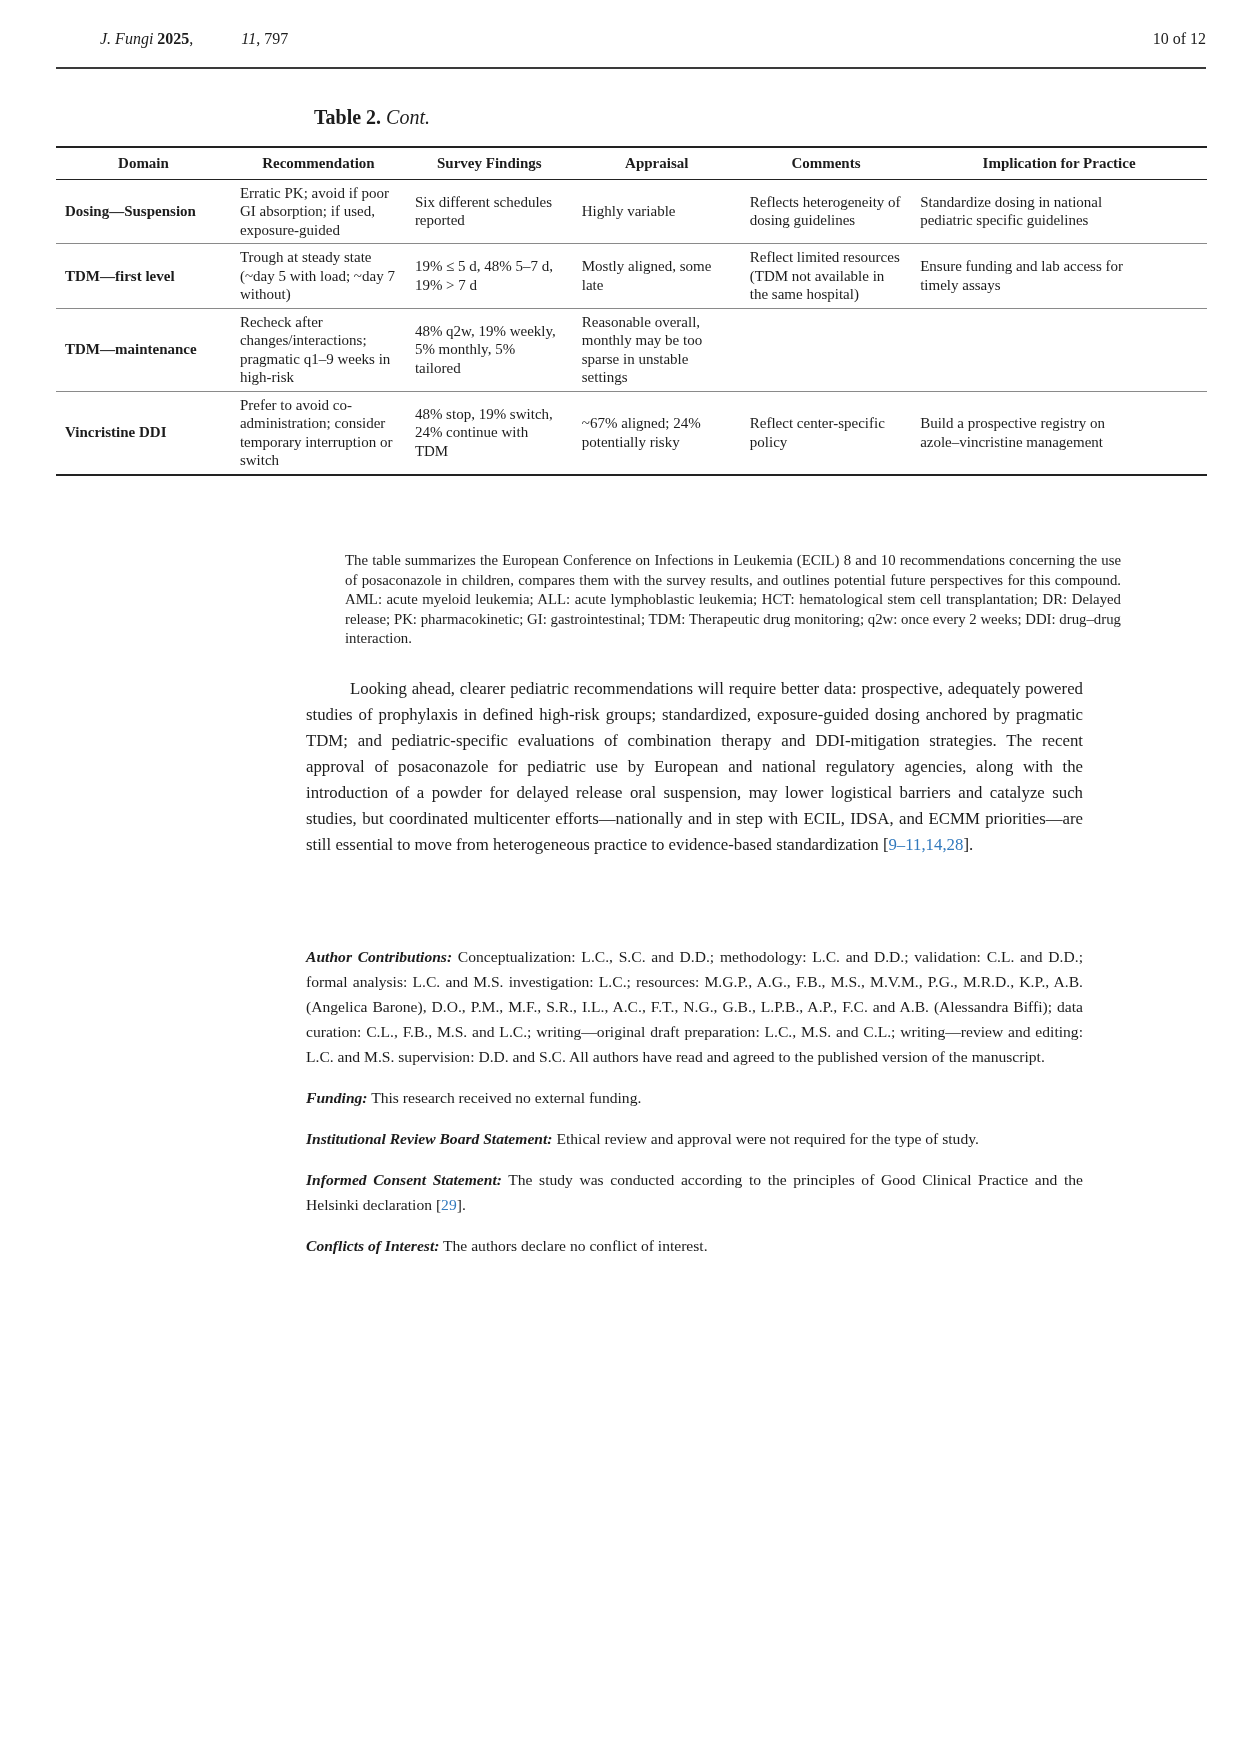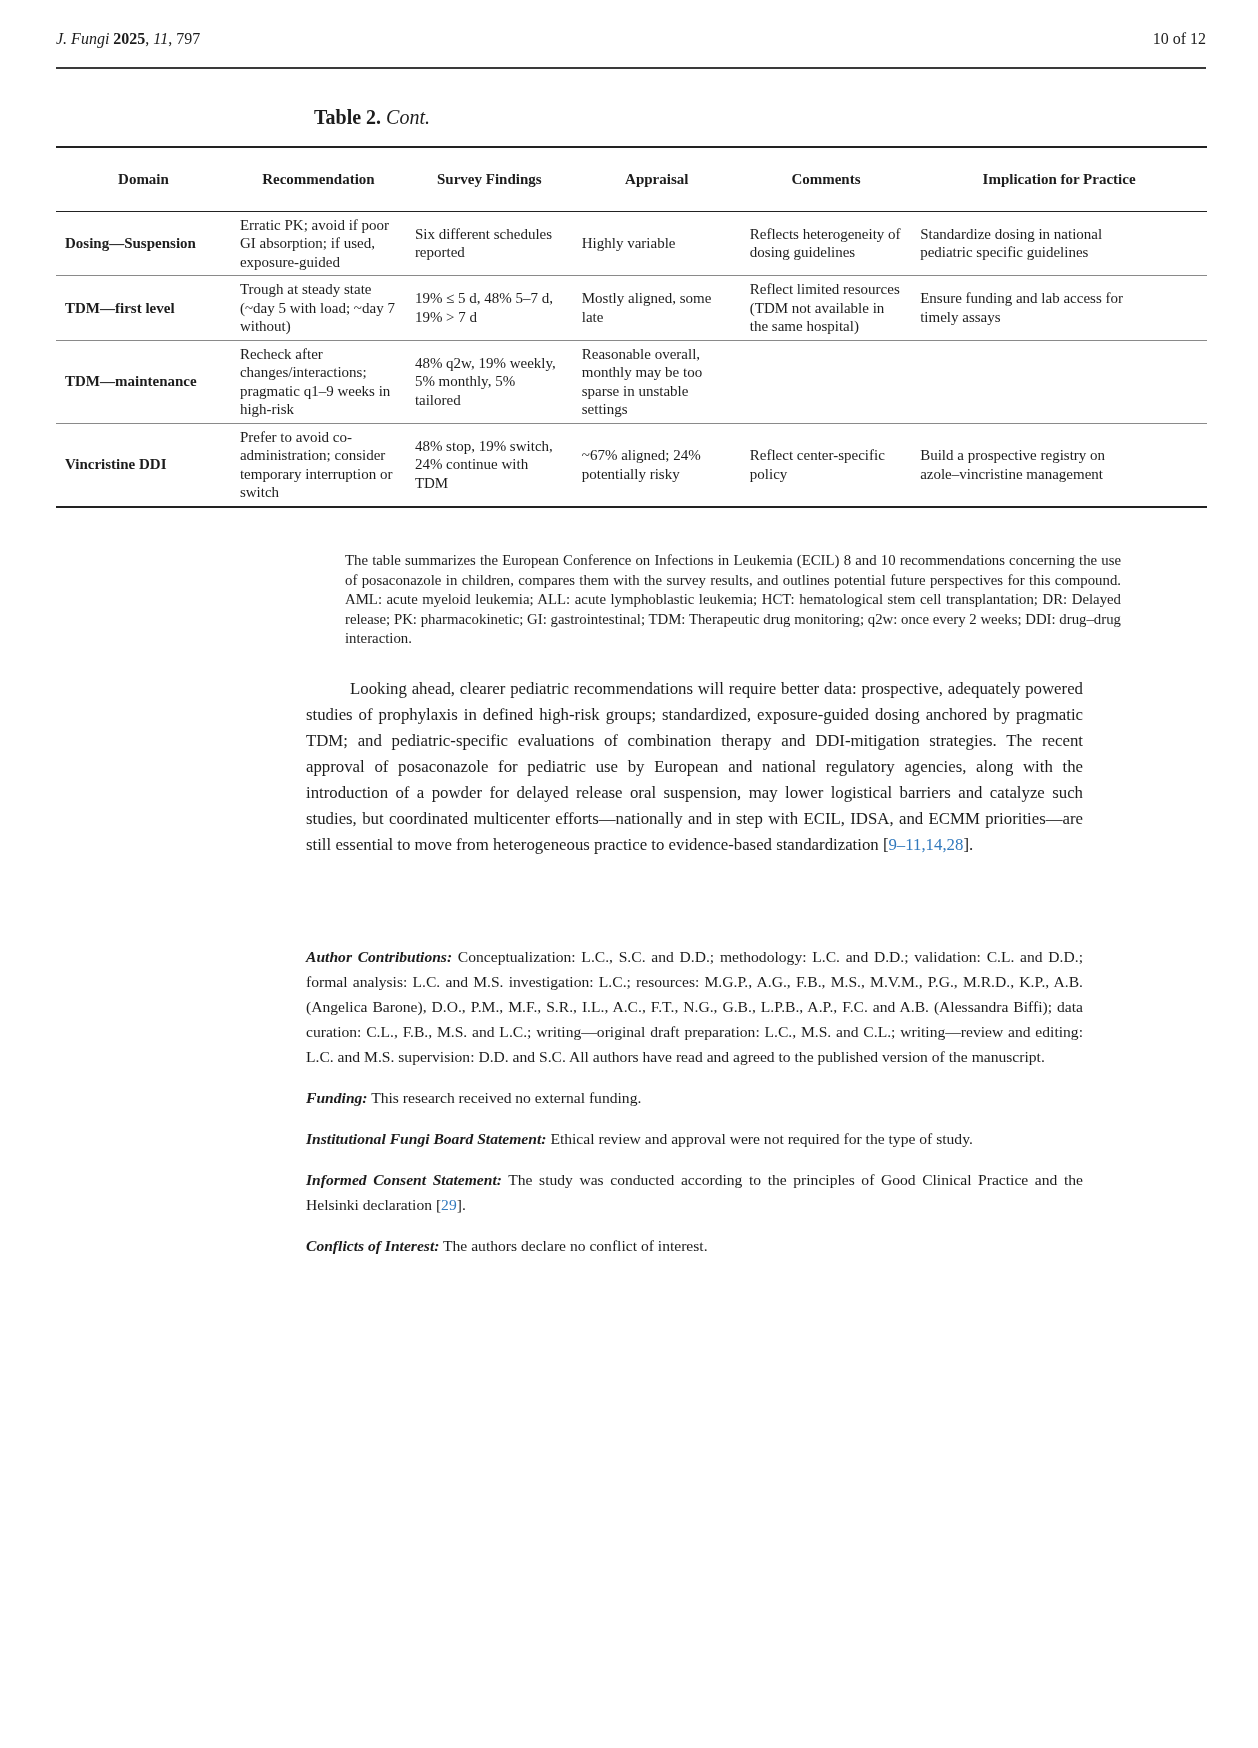--- a/index.html
+++ b/index.html
@@ -8,39 +8,39 @@
   .page {
     position:relative; width:1258px; height:1748px; background:#ffffff;
     font-family:"Liberation Serif", serif; color:var(--text); overflow:hidden;
   }
   
   .running-head {
     position:absolute; top:30px; left:56px; right:52px;
     display:flex; justify-content:space-between; align-items:baseline;
     font-size:16px;
   }
-  .rh-left i { font-style:italic; }
+  .rh-left i { font-style:italic;margin-left:44px; }
   .rh-left b { font-weight:bold; font-style:normal;text-align:right; }
   .head-rule { position:absolute; top:67px; left:56px; right:52px; border-top:2px solid #3a3a3a; }
 
   
   .table-caption { position:absolute; top:106px; left:306px; font-size:20px;margin-left:8px; }
   .table-caption b { font-weight:bold; }
   .table-caption i { font-style:italic; }
 
   
   .table-wrap { position:absolute; top:146px; left:56px; width:1151px; }
   table.ecil {
     width:100%; border-collapse:collapse; table-layout:fixed;
     border-top:2px solid #222; border-bottom:2px solid #222;
     font-size:15px; line-height:18.5px;
   }
   table.ecil thead th {
     font-weight:bold; text-align:center; vertical-align:middle;
-    padding:22px 8px; border-bottom:1.6px solid #222;
+    padding:6px 8px; border-bottom:1.6px solid #222;
   }
   table.ecil tbody td {
     vertical-align:middle; text-align:left; padding:4px 9px;
     border-bottom:1px solid #8a8a8a;
   }
   table.ecil tbody tr:last-child td { border-bottom:none; }
   table.ecil td.cell-domain { font-weight:bold; }
   table.ecil td.cell-implication { padding-right:72px; }
 
   
@@ -133,18 +133,18 @@
     </table>
   </div>
 
   <div class="footnote">The table summarizes the European Conference on Infections in Leukemia (ECIL) 8 and 10 recommendations concerning the use of posaconazole in children, compares them with the survey results, and outlines potential future perspectives for this compound. AML: acute myeloid leukemia; ALL: acute lymphoblastic leukemia; HCT: hematological stem cell transplantation; DR: Delayed release; PK: pharmacokinetic; GI: gastrointestinal; TDM: Therapeutic drug monitoring; q2w: once every 2 weeks; DDI: drug–drug interaction.</div>
 
   <p class="body-para"><span>Looking ahead, clearer pediatric recommendations will require better data: prospective, adequately powered studies of prophylaxis in defined high-risk groups; standardized, exposure-guided dosing anchored by pragmatic TDM; and pediatric-specific evaluations of combination therapy and DDI-mitigation strategies. The recent approval of posaconazole for pediatric use by European and national regulatory agencies, along with the introduction of a powder for delayed release oral suspension, may lower logistical barriers and catalyze such studies, but coordinated multicenter efforts—nationally and in step with ECIL, IDSA, and ECMM priorities—are still essential to move from heterogeneous practice to evidence-based standardization [</span><a class="cite">9–11,14,28</a><span>].</span></p>
 
   <div class="sections">
     <p class="section"><b>Author Contributions:</b><span> Conceptualization: L.C., S.C. and D.D.; methodology: L.C. and D.D.; validation: C.L. and D.D.; formal analysis: L.C. and M.S. investigation: L.C.; resources: M.G.P., A.G., F.B., M.S., M.V.M., P.G., M.R.D., K.P., A.B. (Angelica Barone), D.O., P.M., M.F., S.R., I.L., A.C., F.T., N.G., G.B., L.P.B., A.P., F.C. and A.B. (Alessandra Biffi); data curation: C.L., F.B., M.S. and L.C.; writing—original draft preparation: L.C., M.S. and C.L.; writing—review and editing: L.C. and M.S. supervision: D.D. and S.C. All authors have read and agreed to the published version of the manuscript.</span></p>
     <p class="section"><b>Funding:</b><span> This research received no external funding.</span></p>
-    <p class="section"><b>Institutional Fungi Board Statement:</b><span> Ethical review and approval were not required for the type of study.</span></p>
+    <p class="section"><b>Institutional Review Board Statement:</b><span> Ethical review and approval were not required for the type of study.</span></p>
     <p class="section"><b>Informed Consent Statement:</b><span> The study was conducted according to the principles of Good Clinical Practice and the Helsinki declaration [</span><a class="cite">29</a><span>].</span></p>
     <p class="section"><b>Conflicts of Interest:</b><span> The authors declare no conflict of interest.</span></p>
   </div>
 
 </div>
 
 </body></html>

